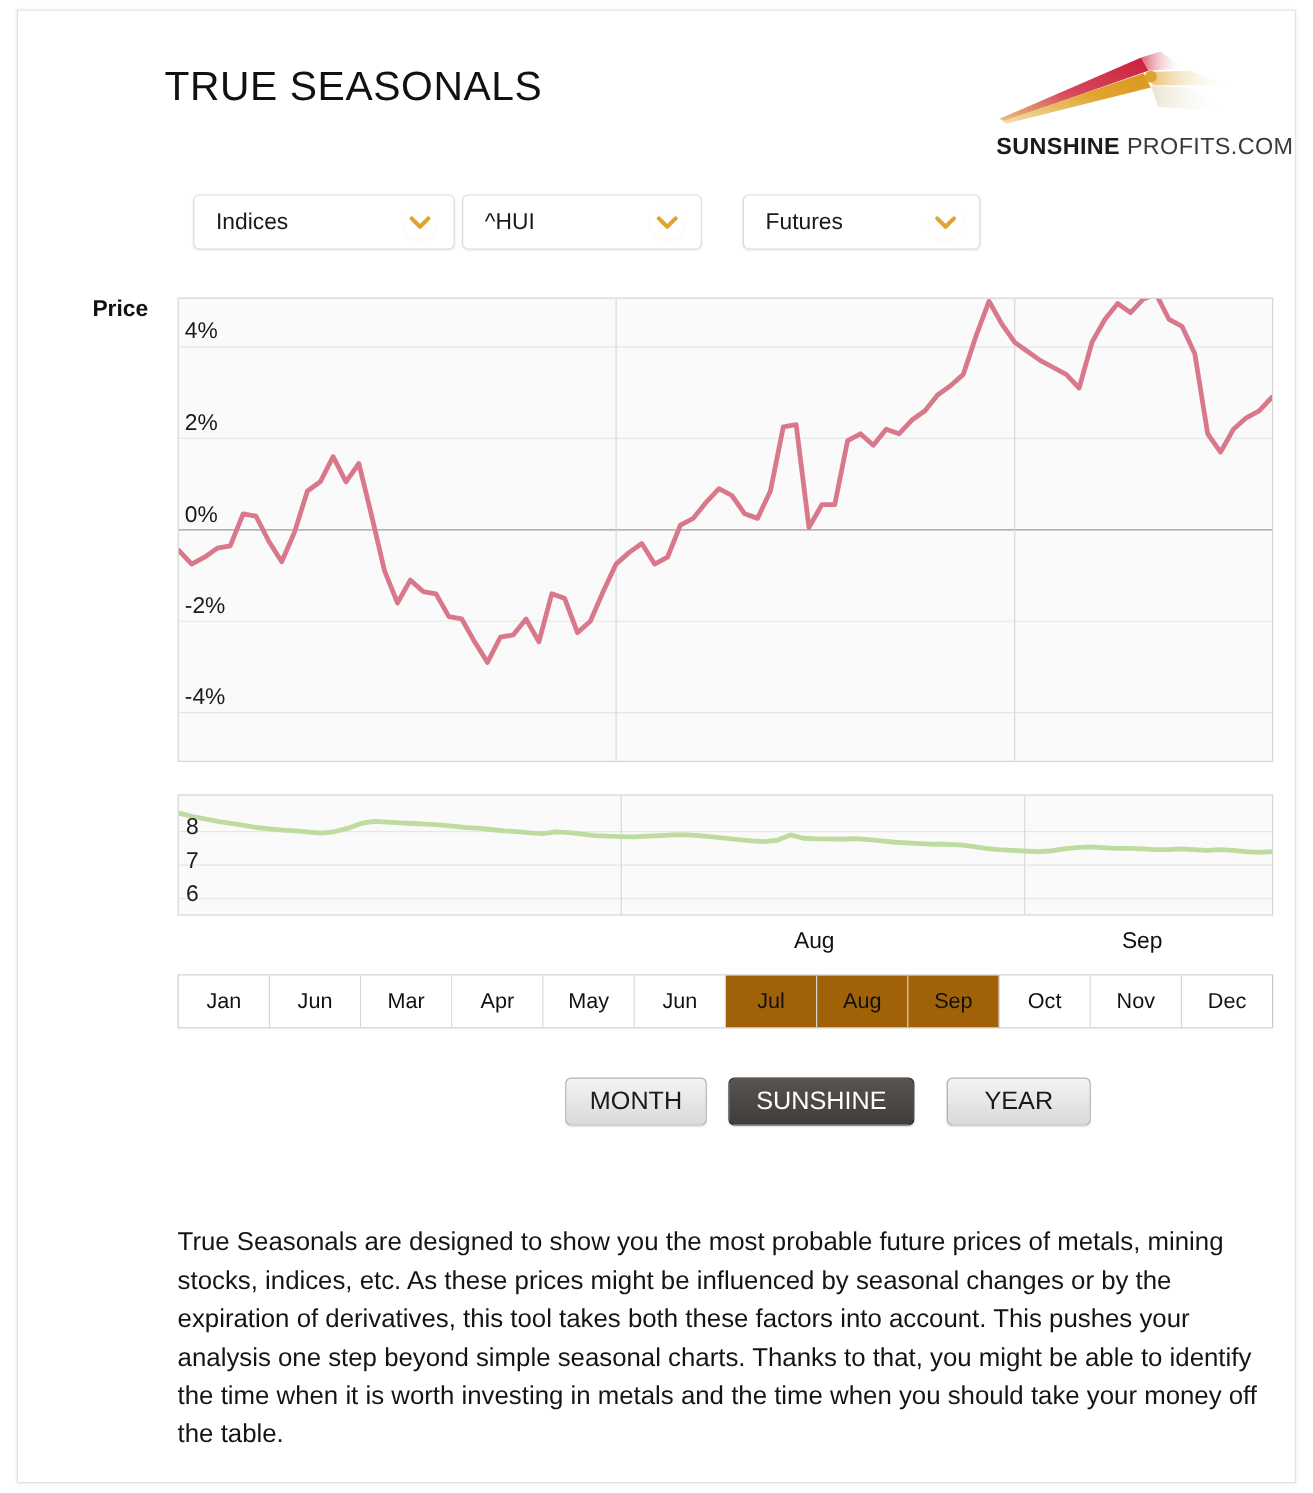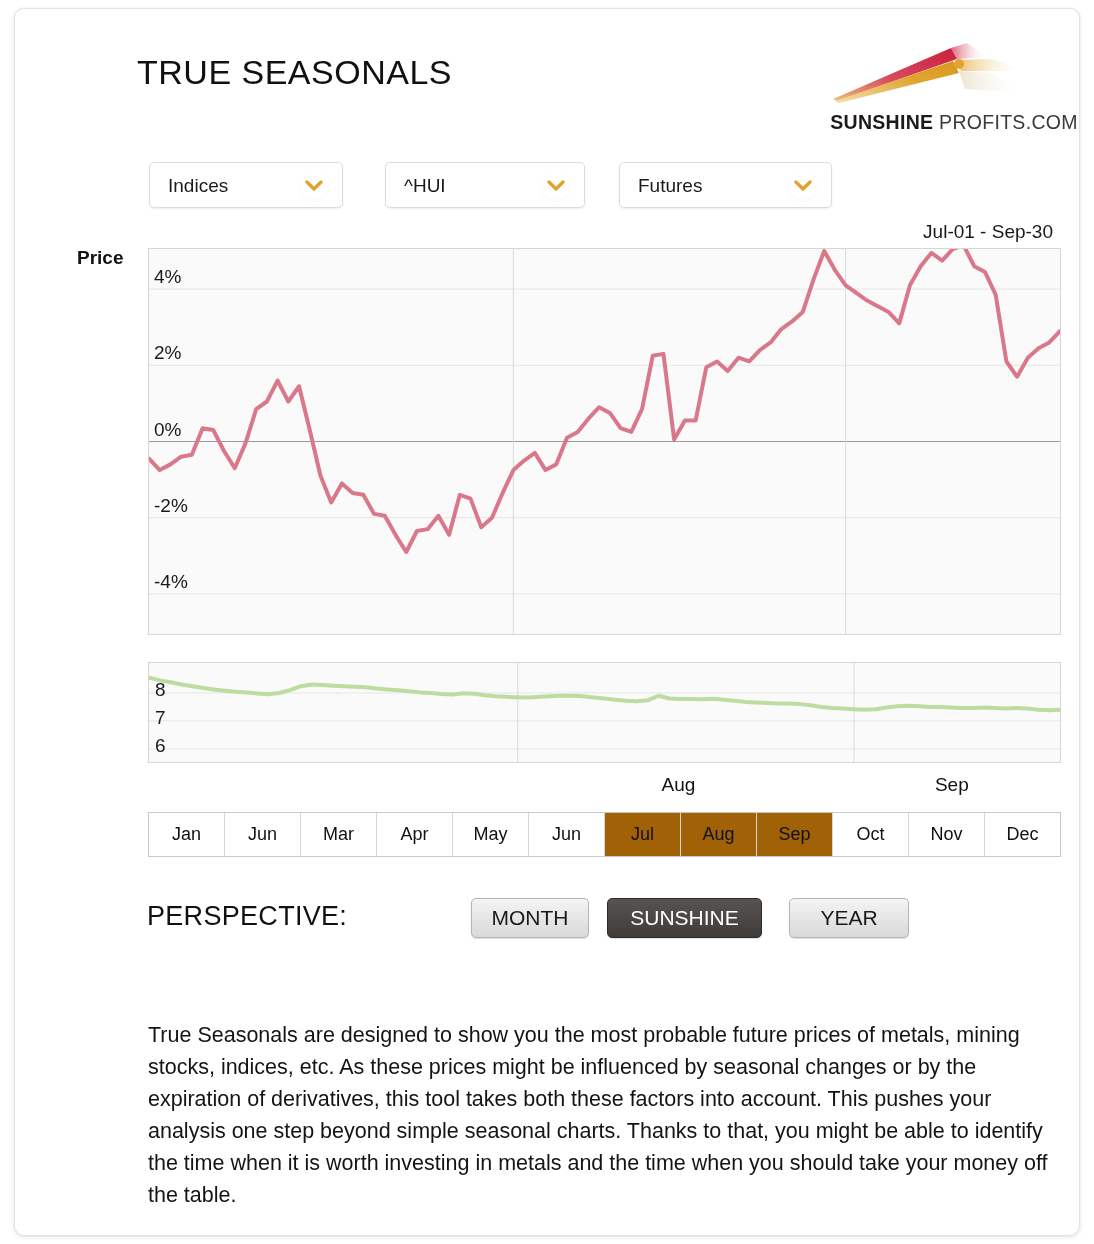--- a/index.html
+++ b/index.html
@@ -8,21 +8,21 @@
     background: #ffffff;
     font-family: "Liberation Sans", sans-serif;
     -webkit-font-smoothing: antialiased;
   }
   .page-card {
     position: absolute;
     left: 14px; top: 8px;
     width: 1066px; height: 1228px;
     background: #ffffff;
     border: 1px solid #e3e3e3;
-    border-radius: 10px;
+    border-radius: 0;
     box-shadow: 0 1px 4px rgba(0,0,0,0.10), 0 0 0 1px rgba(0,0,0,0.01);
     overflow: hidden;
   }
 
   
   .app-title {
     position: absolute; left: 122px; top: 44px;
     font-size: 34px; letter-spacing: 0.5px; color: #111;
     font-weight: 400;
   }
@@ -46,23 +46,23 @@
   .selects { position: absolute; left: 134px; top: 153px; }
   .dd {
     position: absolute; top: 0;
     height: 46px; width: 200px;
     background: #ffffff;
     border: 1px solid #dcdcdc;
     border-radius: 5px;
     box-shadow: 0 1px 2px rgba(0,0,0,0.07);
     cursor: pointer;
   }
-  .dd-1 { left: 0px;   width: 194px; }
+  .dd-1 { left: 12px;   width: 218px; }
   .dd-2 { left: 236px; width: 200px; }
-  .dd-3 { left: 470px; width: 213px; }
+  .dd-3 { left: 470px; width: 198px; }
   .dd-label {
     position: absolute; left: 18px; top: 11px;
     font-size: 19px; color: #1a1a1a; line-height: 24px;
   }
   .dd-chev {
     position: absolute; right: 12px; top: 7px;
     width: 32px; height: 32px; border-radius: 50%;
     background: radial-gradient(circle at 50% 45%, #ffffff 55%, #f6f2ea 100%);
   }
   .dd-chev svg { position: absolute; left: 7px; top: 9px; }
@@ -218,21 +218,20 @@
     <div class="dd dd-3">
       <span class="dd-label">Futures</span>
       <span class="dd-chev">
         <svg width="18" height="14" viewBox="0 0 18 14">
             <path d="M2 3 L9 10 L16 3" fill="none" stroke="#E0A42E" stroke-width="3.4" stroke-linecap="round" stroke-linejoin="round"></path>
           </svg>
       </span>
     </div>
   </div>
 
-  <div class="date-range">Jul-01 - Sep-30</div>
   <div class="price-axis-title">Price</div>
 
   <div class="chart-box">
     <svg id="price-svg" width="911" height="385" viewBox="0 0 911 385">
       <g id="price-grid">
           <line x1="0" x2="911" y1="40.1" y2="40.1" stroke="#e6e6e6" stroke-width="1"></line>
           <line x1="0" x2="911" y1="116.3" y2="116.3" stroke="#e6e6e6" stroke-width="1"></line>
           <line x1="0" x2="911" y1="192.5" y2="192.5" stroke="#9a9a9a" stroke-width="1"></line>
           <line x1="0" x2="911" y1="268.7" y2="268.7" stroke="#e6e6e6" stroke-width="1"></line>
           <line x1="0" x2="911" y1="344.90000000000003" y2="344.90000000000003" stroke="#e6e6e6" stroke-width="1"></line>
@@ -281,20 +280,19 @@
       <div class="month-cell">May</div>
       <div class="month-cell">Jun</div>
       <div class="month-cell sel">Jul</div>
       <div class="month-cell sel">Aug</div>
       <div class="month-cell sel">Sep</div>
       <div class="month-cell">Oct</div>
       <div class="month-cell">Nov</div>
       <div class="month-cell">Dec</div>
     </div>
 
-  <div class="persp-label">PERSPECTIVE:</div>
   <div class="pbtn pb-month">MONTH</div>
   <div class="pbtn pb-quarter active">SUNSHINE</div>
   <div class="pbtn pb-year">YEAR</div>
 
   <p class="description">True Seasonals are designed to show you the most probable future prices of metals, mining stocks, indices, etc. As these prices might be influenced by seasonal changes or by the expiration of derivatives, this tool takes both these factors into account. This pushes your analysis one step beyond simple seasonal charts. Thanks to that, you might be able to identify the time when it is worth investing in metals and the time when you should take your money off the table.</p>
 
 </div>
 
 </body></html>

